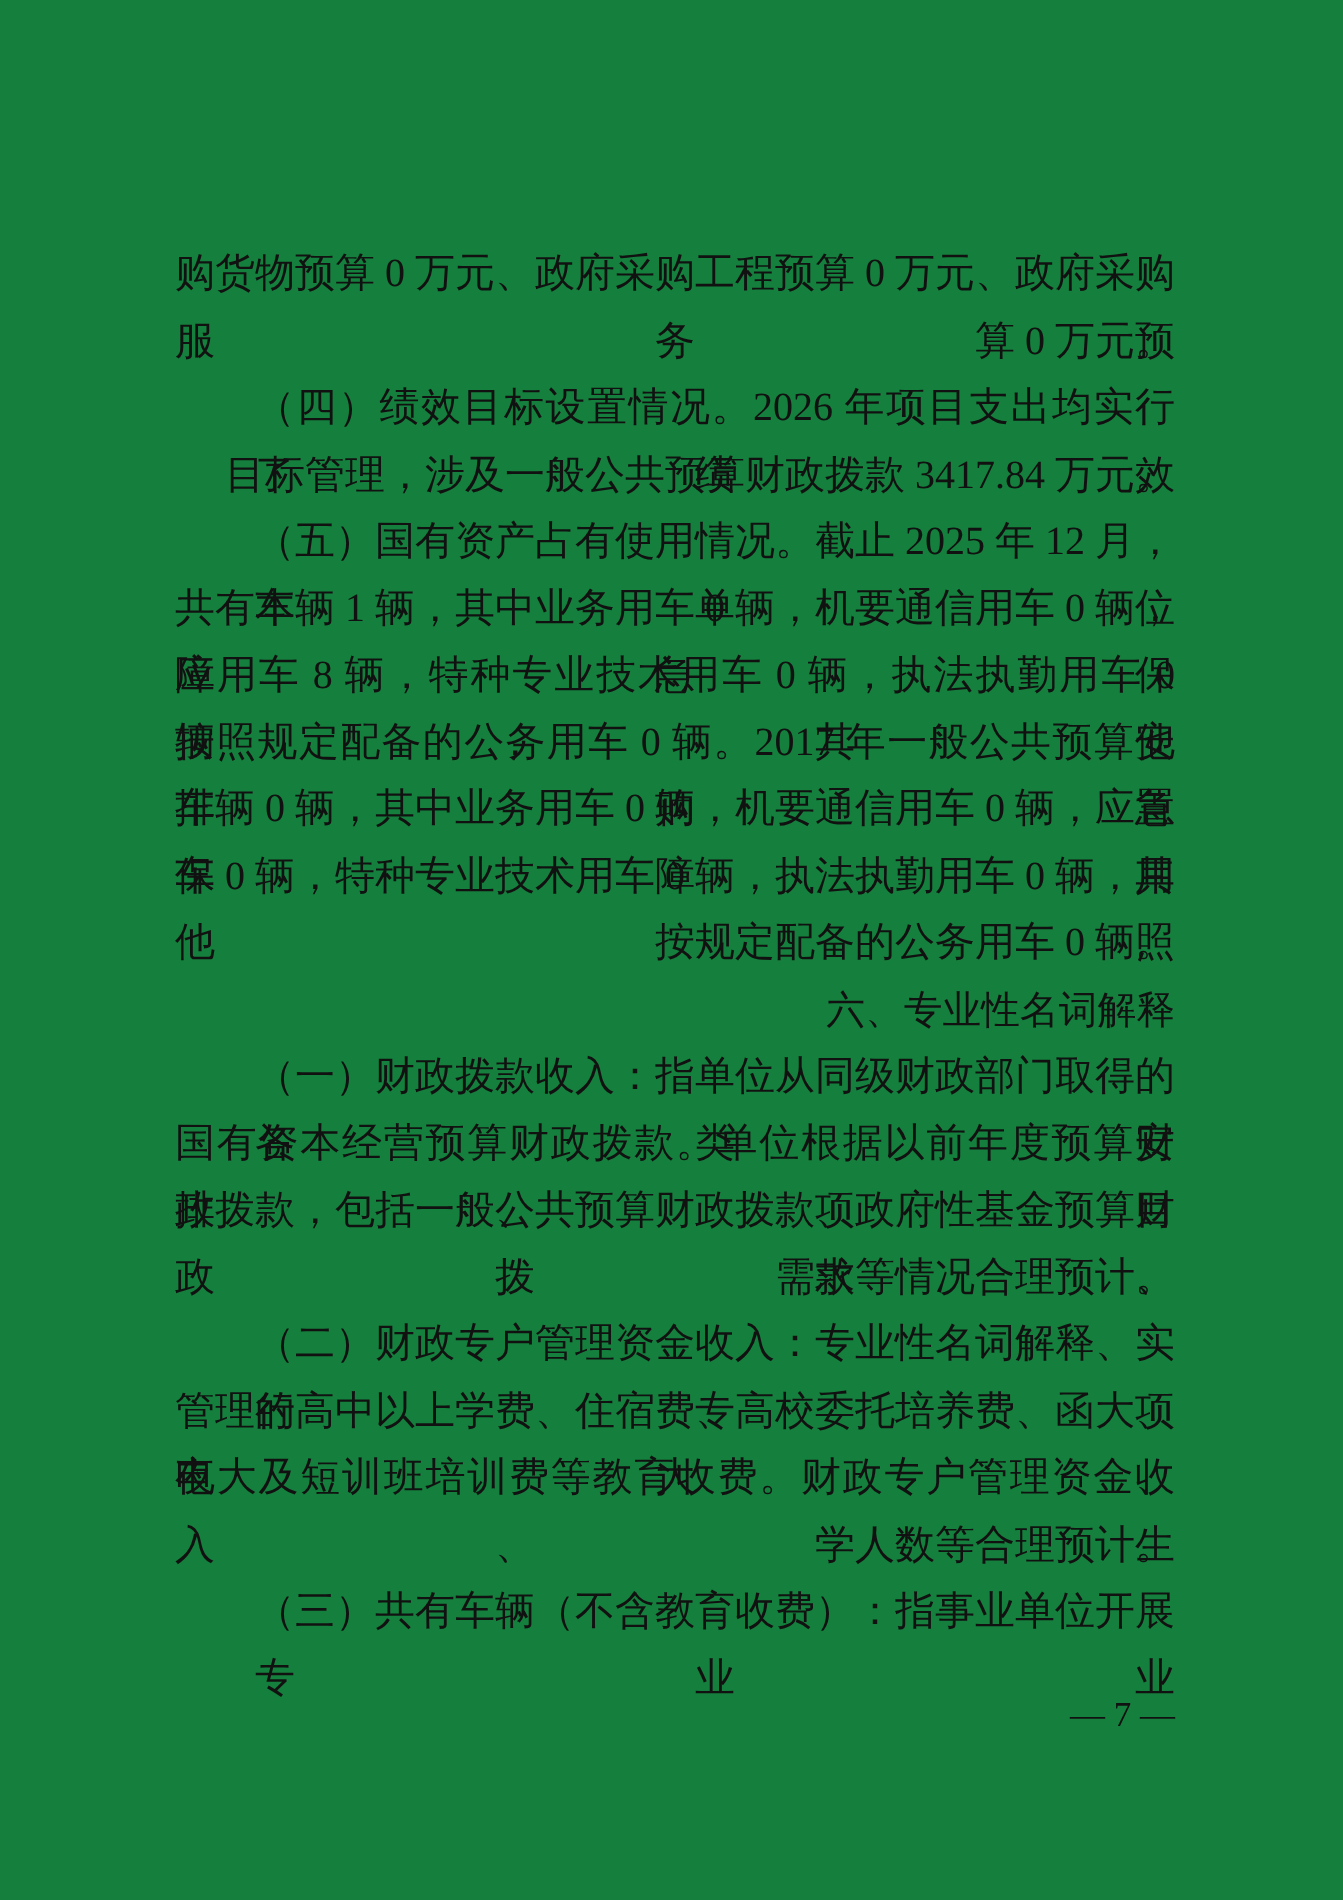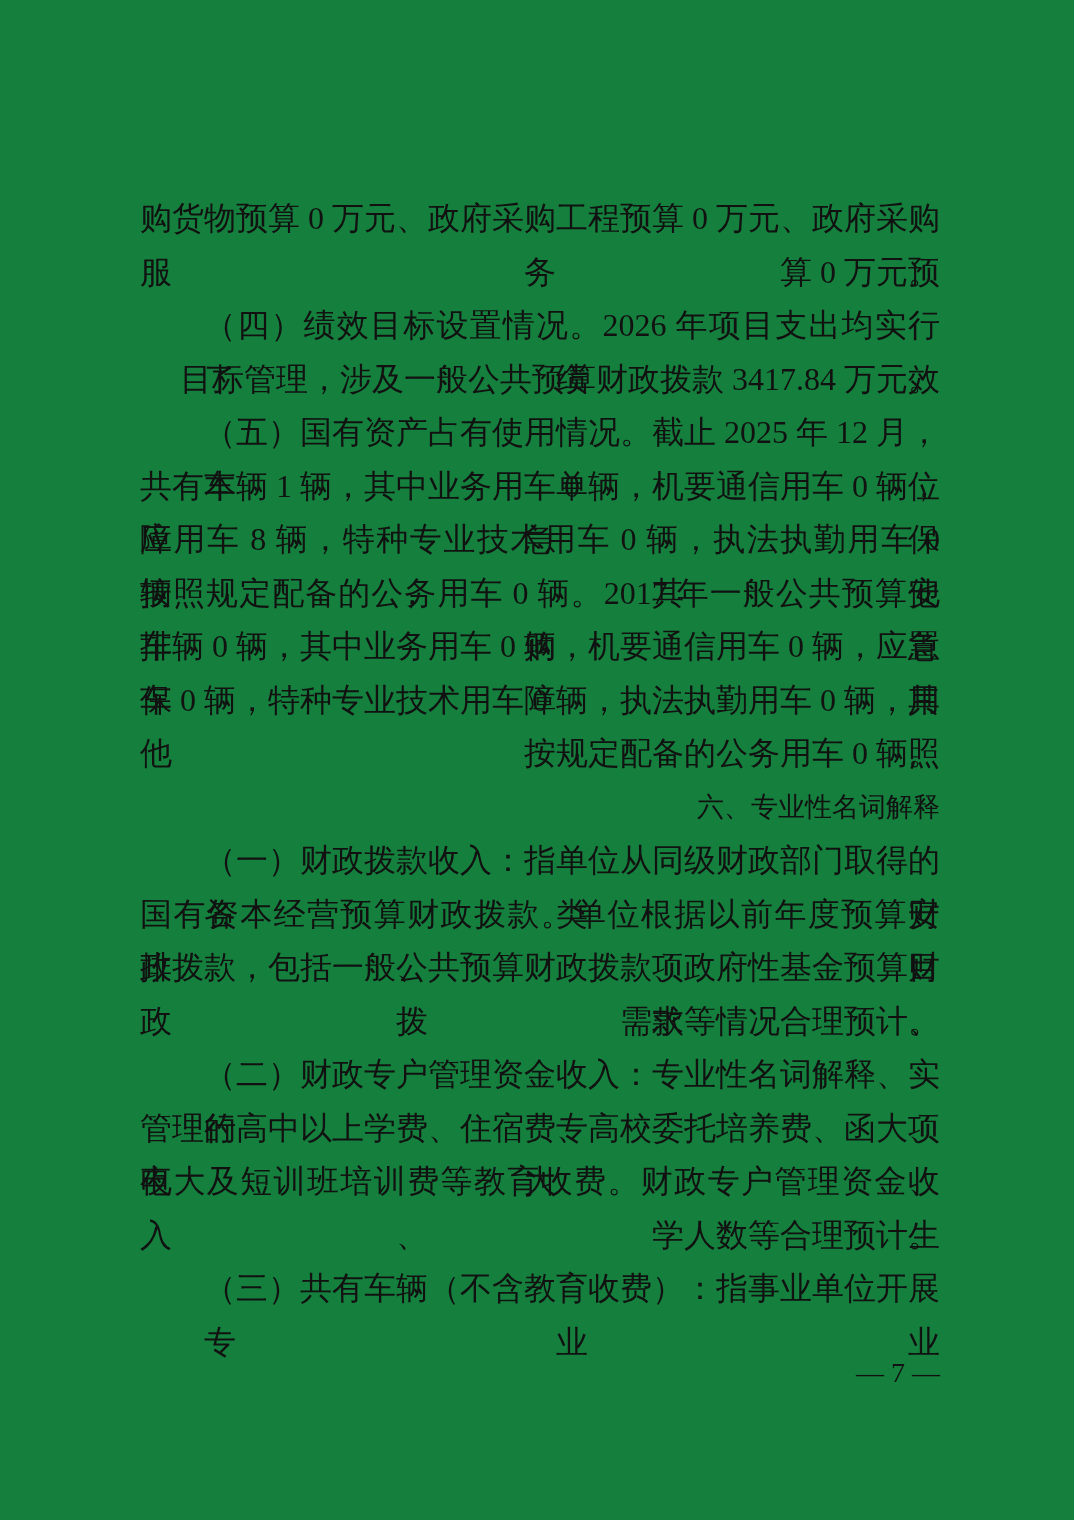--- a/index.html
+++ b/index.html
@@ -39,21 +39,21 @@
   }
   .line.indent {
     padding-left: 64px;
   }
   .line .bold {
     font-weight: normal;
   }
   .line.heading {
     font-family: "Liberation Sans", "DejaVu Sans", sans-serif;
     font-weight: bold;
-    font-size: 27px;
+    font-size: 31px;
   }
   .page-number {
     width: 800px;
     margin-top: 37px;
     line-height: 40px;
     font-size: 28px;
     text-align: right;
     font-family: "Liberation Serif", "DejaVu Serif", serif;
     color: #111111;
   }

